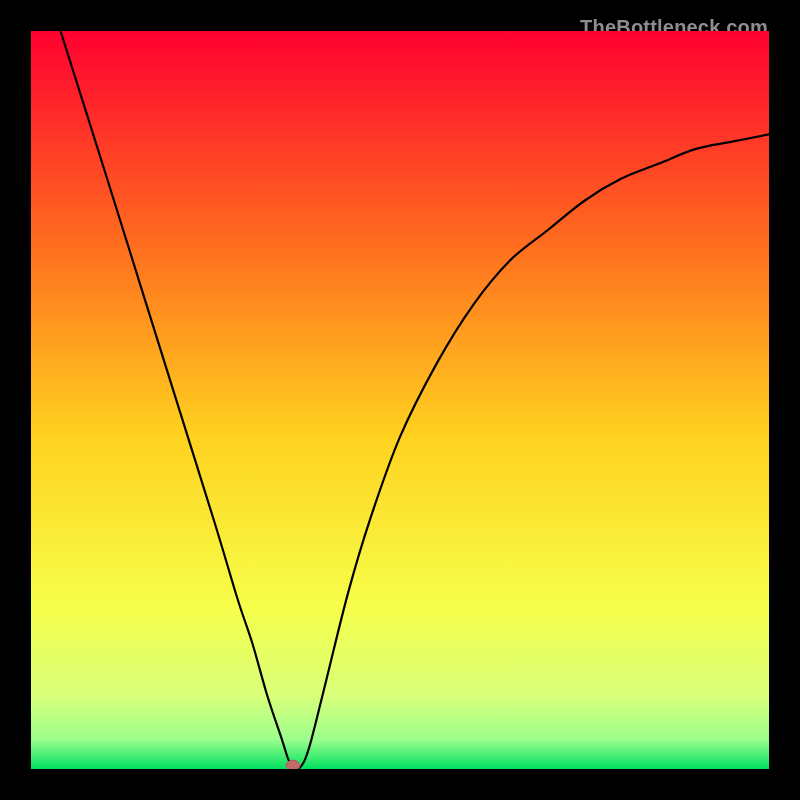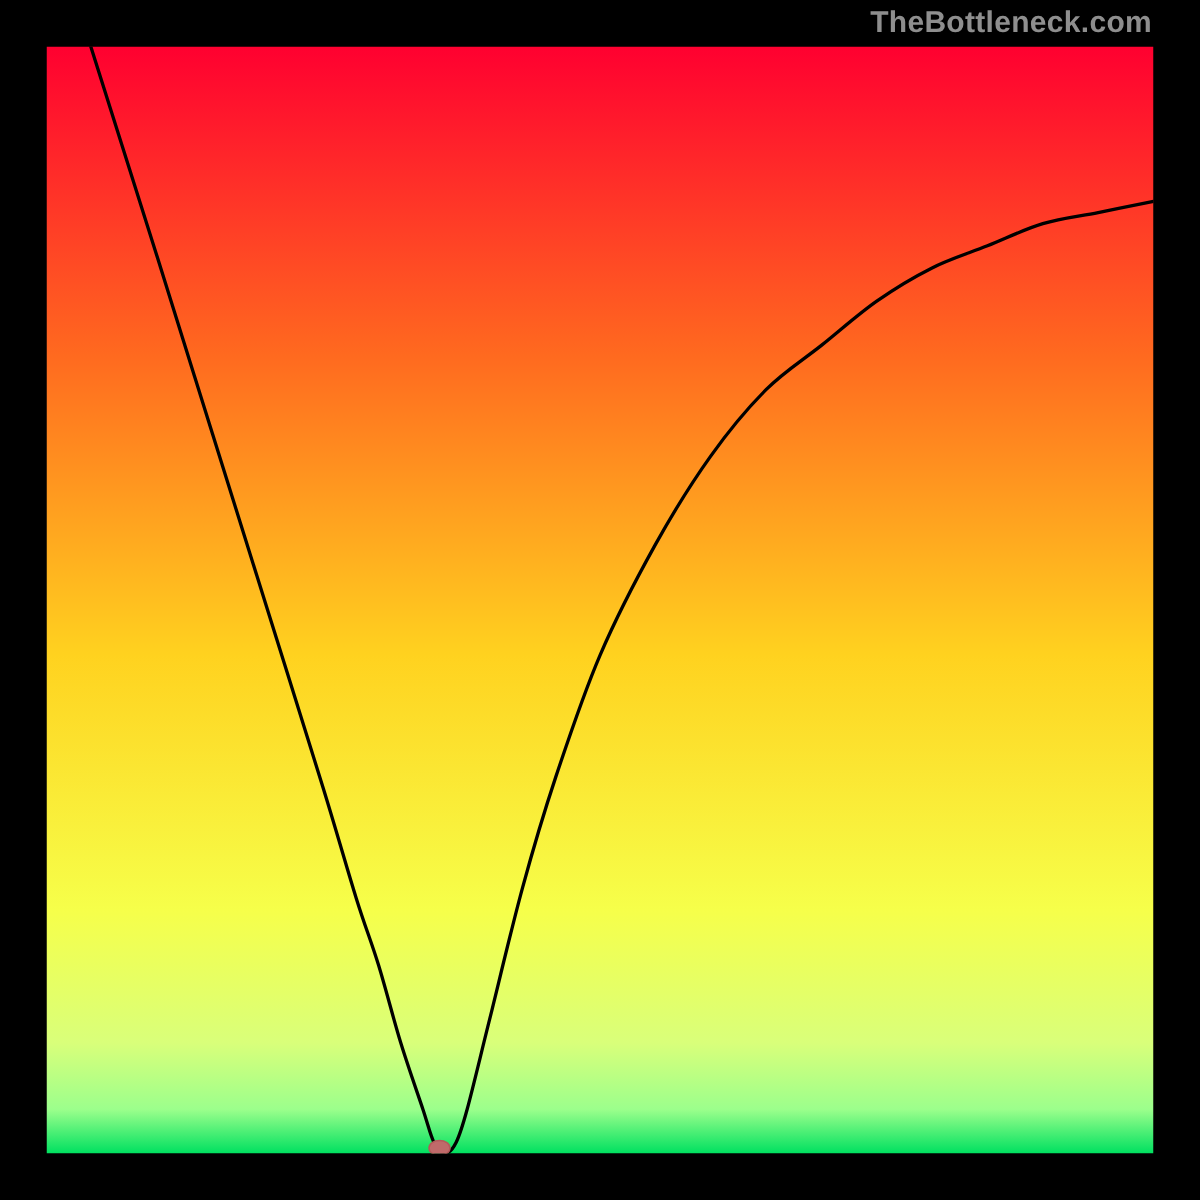--- a/index.html
+++ b/index.html
@@ -18,21 +18,21 @@
   }
   .plot-area {
     position: absolute;
     left: 31px;
     top: 31px;
     width: 738px;
     height: 738px;
   }
   .watermark {
     position: absolute;
-    top: 4px;
+    top: 16px;
     right: 32px;
     font-family: Arial, Helvetica, sans-serif;
     font-size: 20px;
     font-weight: 600;
     color: #8e8e8e;
     letter-spacing: 0.2px;
   }
   svg {
     display: block;
   }

